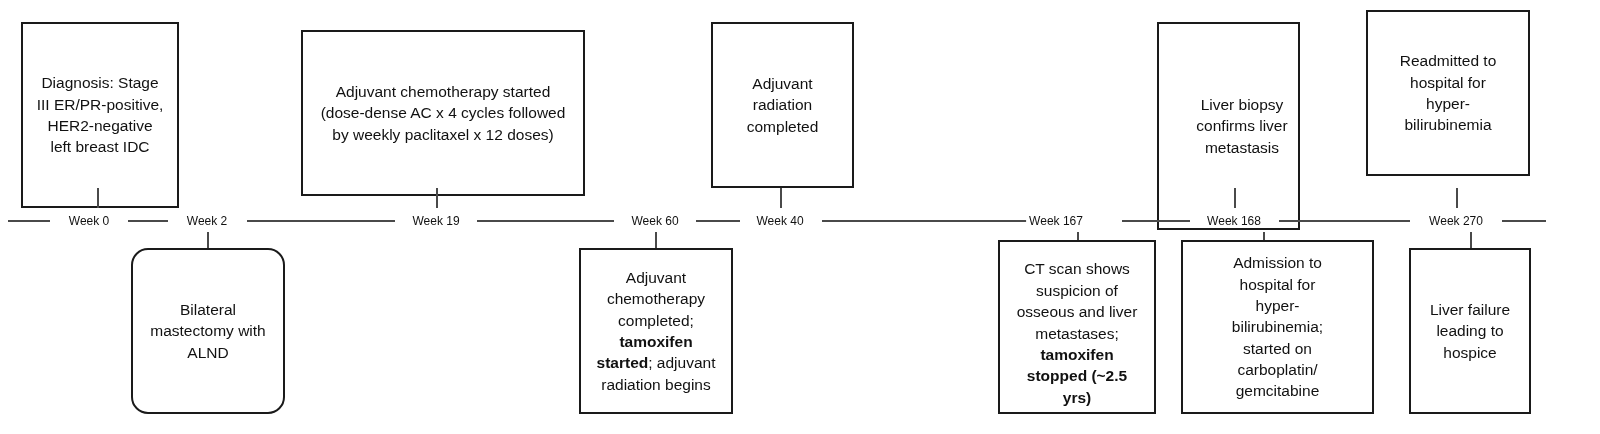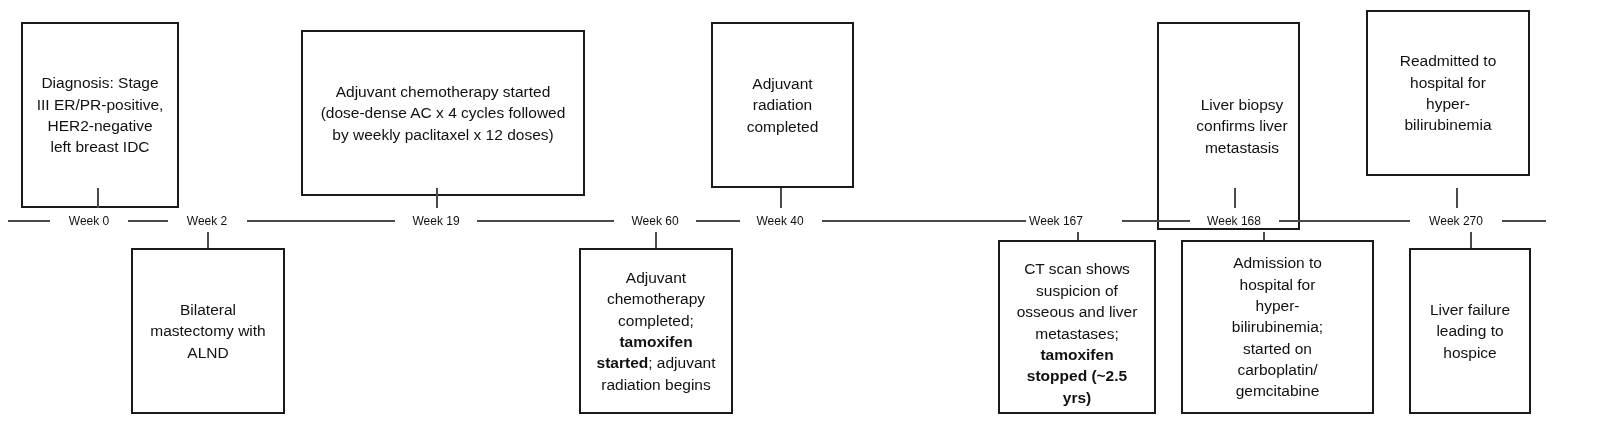--- a/index.html
+++ b/index.html
@@ -111,21 +111,21 @@
       <div class="axis-label" style="left: 207px; top: 221px; color: rgb(17, 17, 17);">Week 2</div>
       <div class="axis-label" style="left: 436px; top: 221px; color: rgb(17, 17, 17);">Week 19</div>
       <div class="axis-label" style="left: 655px; top: 221px; color: rgb(17, 17, 17);">Week 60</div>
       <div class="axis-label" style="left: 780px; top: 221px; color: rgb(17, 17, 17);">Week 40</div>
       <div class="axis-label" style="left: 1056px; top: 221px; color: rgb(17, 17, 17);">Week 167</div>
       <div class="axis-label" style="left: 1234px; top: 221px; color: rgb(17, 17, 17);">Week 168</div>
       <div class="axis-label" style="left: 1456px; top: 221px; color: rgb(17, 17, 17);">Week 270</div>
     </div>
 
   <div id="events-below-layer">
-      <div class="event-box" style="left: 131px; top: 248px; width: 154px; height: 166px; border-color: rgb(26, 26, 26);">
+      <div class="event-box" style="left: 131px; top: 248px; width: 154px; height: 166px; border-color: rgb(26, 26, 26); border-radius: 17px;">
         <span class="box-text" style="color: rgb(17, 17, 17);">Bilateral<br>mastectomy with<br>ALND</span>
       </div>
       <div class="connector" style="left: 207px; border-left-color: rgb(74, 74, 74); top: 232px; height: 16px;"></div>
       <div class="event-box" style="left: 579px; top: 248px; width: 154px; height: 166px; border-color: rgb(26, 26, 26);">
         <span class="box-text" style="color: rgb(17, 17, 17);">Adjuvant<br>chemotherapy<br>completed;<br><b>tamoxifen<br>started</b>; adjuvant<br>radiation begins</span>
       </div>
       <div class="connector" style="left: 655px; border-left-color: rgb(74, 74, 74); top: 232px; height: 16px;"></div>
       <div class="event-box" style="left: 998px; top: 240px; width: 158px; height: 174px; border-color: rgb(26, 26, 26); align-items: flex-end;">
         <span class="box-text" style="color: rgb(17, 17, 17);">CT scan shows<br>suspicion of<br>osseous and liver<br>metastases;<br><b>tamoxifen<br>stopped (~2.5<br>yrs)</b></span>
       </div>

